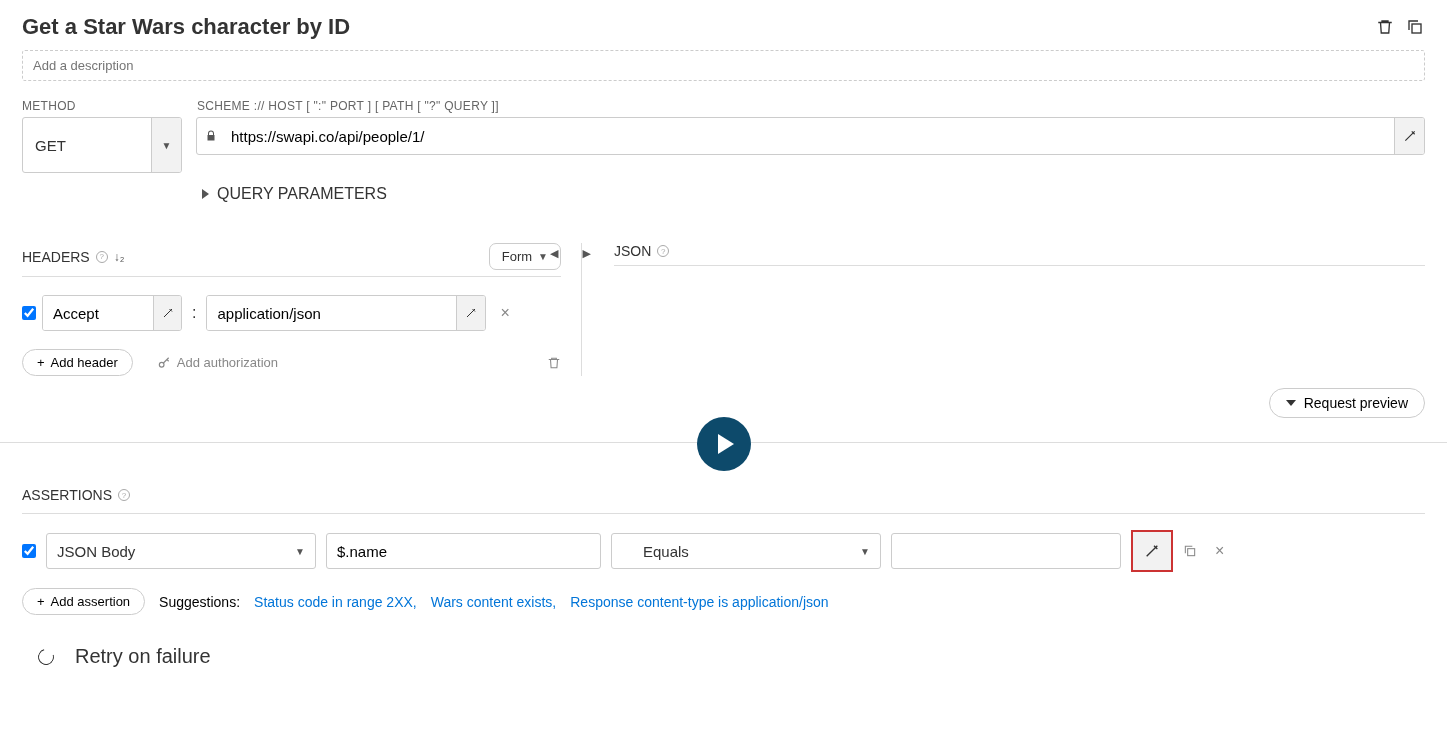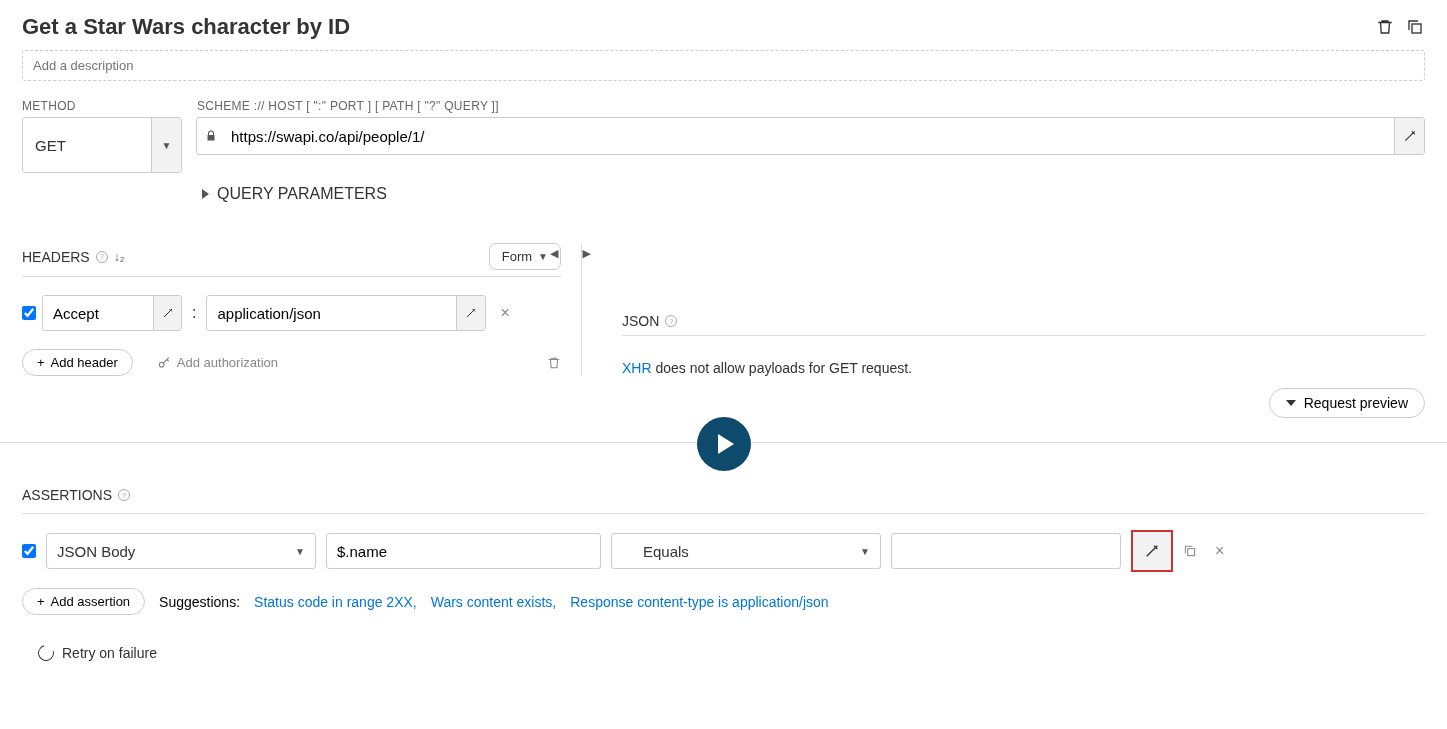--- a/index.html
+++ b/index.html
@@ -17,21 +17,21 @@
 .method-select { display: flex; width: 160px; border: 1px solid #ccc; border-radius: 3px; overflow: hidden; height: 56px; }
 .method-text { flex: 1; padding: 8px 12px; font-size: 15px; display: flex; align-items: center; }
 .method-caret { width: 30px; background: #f2f2f2; border-left: 1px solid #ccc; display: flex; align-items: center; justify-content: center; font-size: 10px; color: #555; }
 .url-wrap { flex: 1; display: flex; border: 1px solid #ccc; border-radius: 3px; height: 38px; overflow: hidden; }
 .lock-area { width: 28px; display: flex; align-items: center; justify-content: center; color: #555; }
 .url-input { flex: 1; border: none; padding: 8px 6px; font-size: 15px; outline: none; }
 .url-wand { width: 30px; background: #f2f2f2; border-left: 1px solid #ccc; display: flex; align-items: center; justify-content: center; cursor: pointer; }
 .length-text { text-align: right; font-size: 12px; color: #666; margin-top: 6px; }
 .qp-row { margin-left: 180px; margin-top: 12px; display: flex; align-items: center; gap: 8px; font-size: 16px; color: #333; cursor: pointer; }
 .triangle-right { width: 0; height: 0; border-top: 5px solid transparent; border-bottom: 5px solid transparent; border-left: 7px solid #555; }
-.two-col { display: flex; margin-top: 40px; gap: 20px; align-items: flex-end; }
+.two-col { display: flex; margin-top: 40px; gap: 12px; }
 .left-col { width: 560px; position: relative; border-right: 1px solid #ddd; padding-right: 20px; }
 .right-col { flex: 1; padding-left: 20px; }
 .section-head { display: flex; align-items: center; justify-content: space-between; border-bottom: 1px solid #ddd; padding-bottom: 6px; }
 .section-title { font-size: 14px; color: #333; font-weight: 400; display: flex; align-items: center; gap: 6px; }
 .help-circ { width: 12px; height: 12px; border: 1px solid #aaa; border-radius: 50%; font-size: 8px; display: flex; align-items: center; justify-content: center; color: #aaa; }
 .sort-icon { font-size: 12px; color: #555; }
 .form-toggle { border: 1px solid #ccc; border-radius: 7px; padding: 5px 12px; font-size: 13px; display: flex; align-items: center; gap: 6px; cursor: pointer; }
 .collapse-arrows { position: absolute; right: -10px; top: 4px; display: flex; gap: 24px; }
 .arrow-small { font-size: 11px; color: #555; cursor: pointer; }
 .header-entry { display: flex; align-items: center; gap: 6px; margin-top: 18px; }
@@ -55,21 +55,21 @@
 .play-triangle { width: 0; height: 0; border-top: 10px solid transparent; border-bottom: 10px solid transparent; border-left: 16px solid #fff; margin-left: 4px; }
 .assert-head { display: flex; align-items: center; gap: 6px; border-bottom: 1px solid #ddd; padding-bottom: 10px; margin-bottom: 16px; }
 .assert-row { display: flex; align-items: center; gap: 10px; margin-bottom: 16px; }
 .select { border: 1px solid #ccc; border-radius: 3px; height: 36px; padding: 6px 10px; font-size: 15px; display: flex; align-items: center; justify-content: space-between; cursor: pointer; }
 .sel-caret { font-size: 10px; color: #555; }
 .text-input { border: 1px solid #ccc; border-radius: 3px; height: 36px; padding: 6px 10px; font-size: 15px; }
 .wand-box { width: 42px; height: 42px; border: 2px solid #cc3333; background: #f2f2f2; display: flex; align-items: center; justify-content: center; cursor: pointer; }
 .sugg-row { display: flex; align-items: center; gap: 14px; font-size: 14px; }
 .sugg-label { color: #000000; }
 .sugg-link { color: #0275d8; cursor: pointer; }
-.retry-row { margin-top: 30px; display: flex; align-items: center; gap: 8px; font-size: 14px; color: #333; margin-left: 16px; }
+.retry-row { margin-top: 30px; display: flex; align-items: center; gap: 21px; font-size: 20px; color: #333; margin-left: 16px; }
 .circ-arrow { width: 16px; height: 16px; border: 1.5px solid #333; border-radius: 50%; border-top-color: transparent; transform: rotate(30deg); position: relative; }
 svg { display: block; }
 </style>
 </head>
 <body>
 
 <div class="container">
   <div class="header-row">
     <div class="title">Get a Star Wars character by ID</div>
     <div class="header-icons">
@@ -181,23 +181,20 @@
       </div>
     </div>
 
     <div class="right-col">
       <div class="section-head" style="border-bottom:1px solid #ddd;">
         <div class="section-title">
           <span>JSON</span>
           <span class="help-circ">?</span>
         </div>
       </div>
-      <div class="body-text">
-        <span class="xhr-link">XHR</span><span> does not allow payloads for GET request.</span>
-      </div>
     </div>
   </div>
 
   <div class="preview-row">
     <button class="preview-btn">
       <span class="triangle-down-sm"></span>
       <span>Request preview</span>
     </button>
   </div>
 </div>

